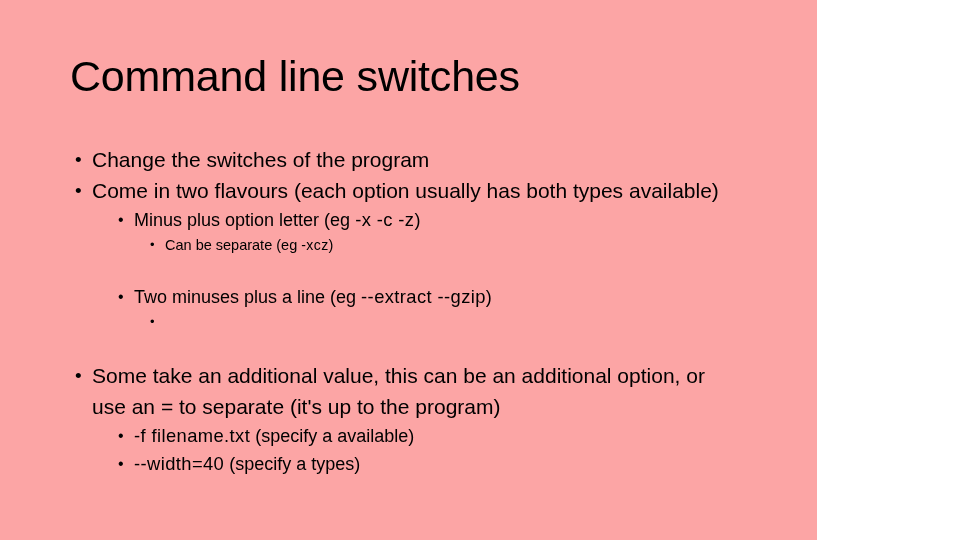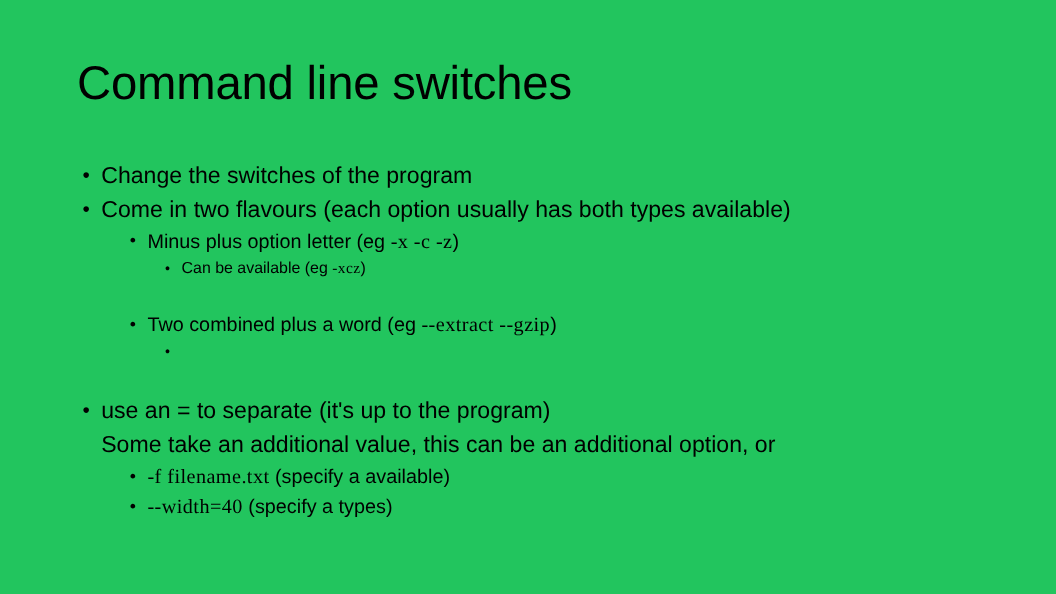--- a/index.html
+++ b/index.html
@@ -10,23 +10,23 @@
     width: 960px;
     height: 540px;
     background: #ffffff;
     font-family: "Liberation Sans", sans-serif;
     color: #000000;
     overflow: hidden;
   }
 
   .slide {
     position: relative;
-    width: 960px;
+    width: 817px;
     height: 540px;
-    background: #22c55e;
+    background: #fca5a5;
   }
 
   .slide-title {
     position: absolute;
     left: 70px;
     top: 52px;
     font-size: 43px;
     font-weight: 400;
     line-height: 1.15;
     letter-spacing: -0.2px;
@@ -83,21 +83,21 @@
     font-size: 14.5px;
     line-height: 22px;
     padding-left: 80px;
   }
   .lvl3 .bullet-mark {
     width: 15px;
     font-size: 13px;
   }
 
   .code {
-    font-family: Liberation Serif, serif;
+    font-family: Liberation Sans, sans-serif;
     font-size: 0.97em;
     letter-spacing: 0.4px;
   }
 
   .lvl2 .code {
     font-size: 1.02em;
   }
 
   .spacer-line {
     height: 27px;
@@ -126,41 +126,41 @@
       <span class="line-text">Come in two flavours (each option usually has both types available)</span>
     </div>
 
     <div class="line lvl2">
       <span class="bullet-mark">•</span>
       <span class="line-text"><span>Minus plus option letter (eg </span><span class="code">-x  -c  -z</span><span>)</span></span>
     </div>
 
     <div class="line lvl3">
       <span class="bullet-mark">•</span>
-      <span class="line-text"><span>Can be available (eg </span><span class="code">-xcz</span><span>)</span></span>
+      <span class="line-text"><span>Can be separate (eg </span><span class="code">-xcz</span><span>)</span></span>
     </div>
 
     <div class="spacer-line"></div>
 
     <div class="line lvl2">
       <span class="bullet-mark">•</span>
-      <span class="line-text"><span>Two combined plus a word (eg </span><span class="code">--extract  --gzip</span><span>)</span></span>
+      <span class="line-text"><span>Two minuses plus a line (eg </span><span class="code">--extract  --gzip</span><span>)</span></span>
     </div>
 
     <div class="line lvl3">
       <span class="bullet-mark">•</span>
     </div>
 
     <div class="spacer-line"></div>
 
     <div class="line lvl1">
       <span class="bullet-mark">•</span>
       <span class="line-text">
+          <span class="wrap-indent">Some take an additional value, this can be an additional option, or</span>
           <span class="wrap-indent">use an = to separate (it's up to the program)</span>
-          <span class="wrap-indent">Some take an additional value, this can be an additional option, or</span>
         </span>
     </div>
 
     <div class="line lvl2">
       <span class="bullet-mark">•</span>
       <span class="line-text"><span class="code">-f filename.txt</span><span> (specify a available)</span></span>
     </div>
 
     <div class="line lvl2">
       <span class="bullet-mark">•</span>

